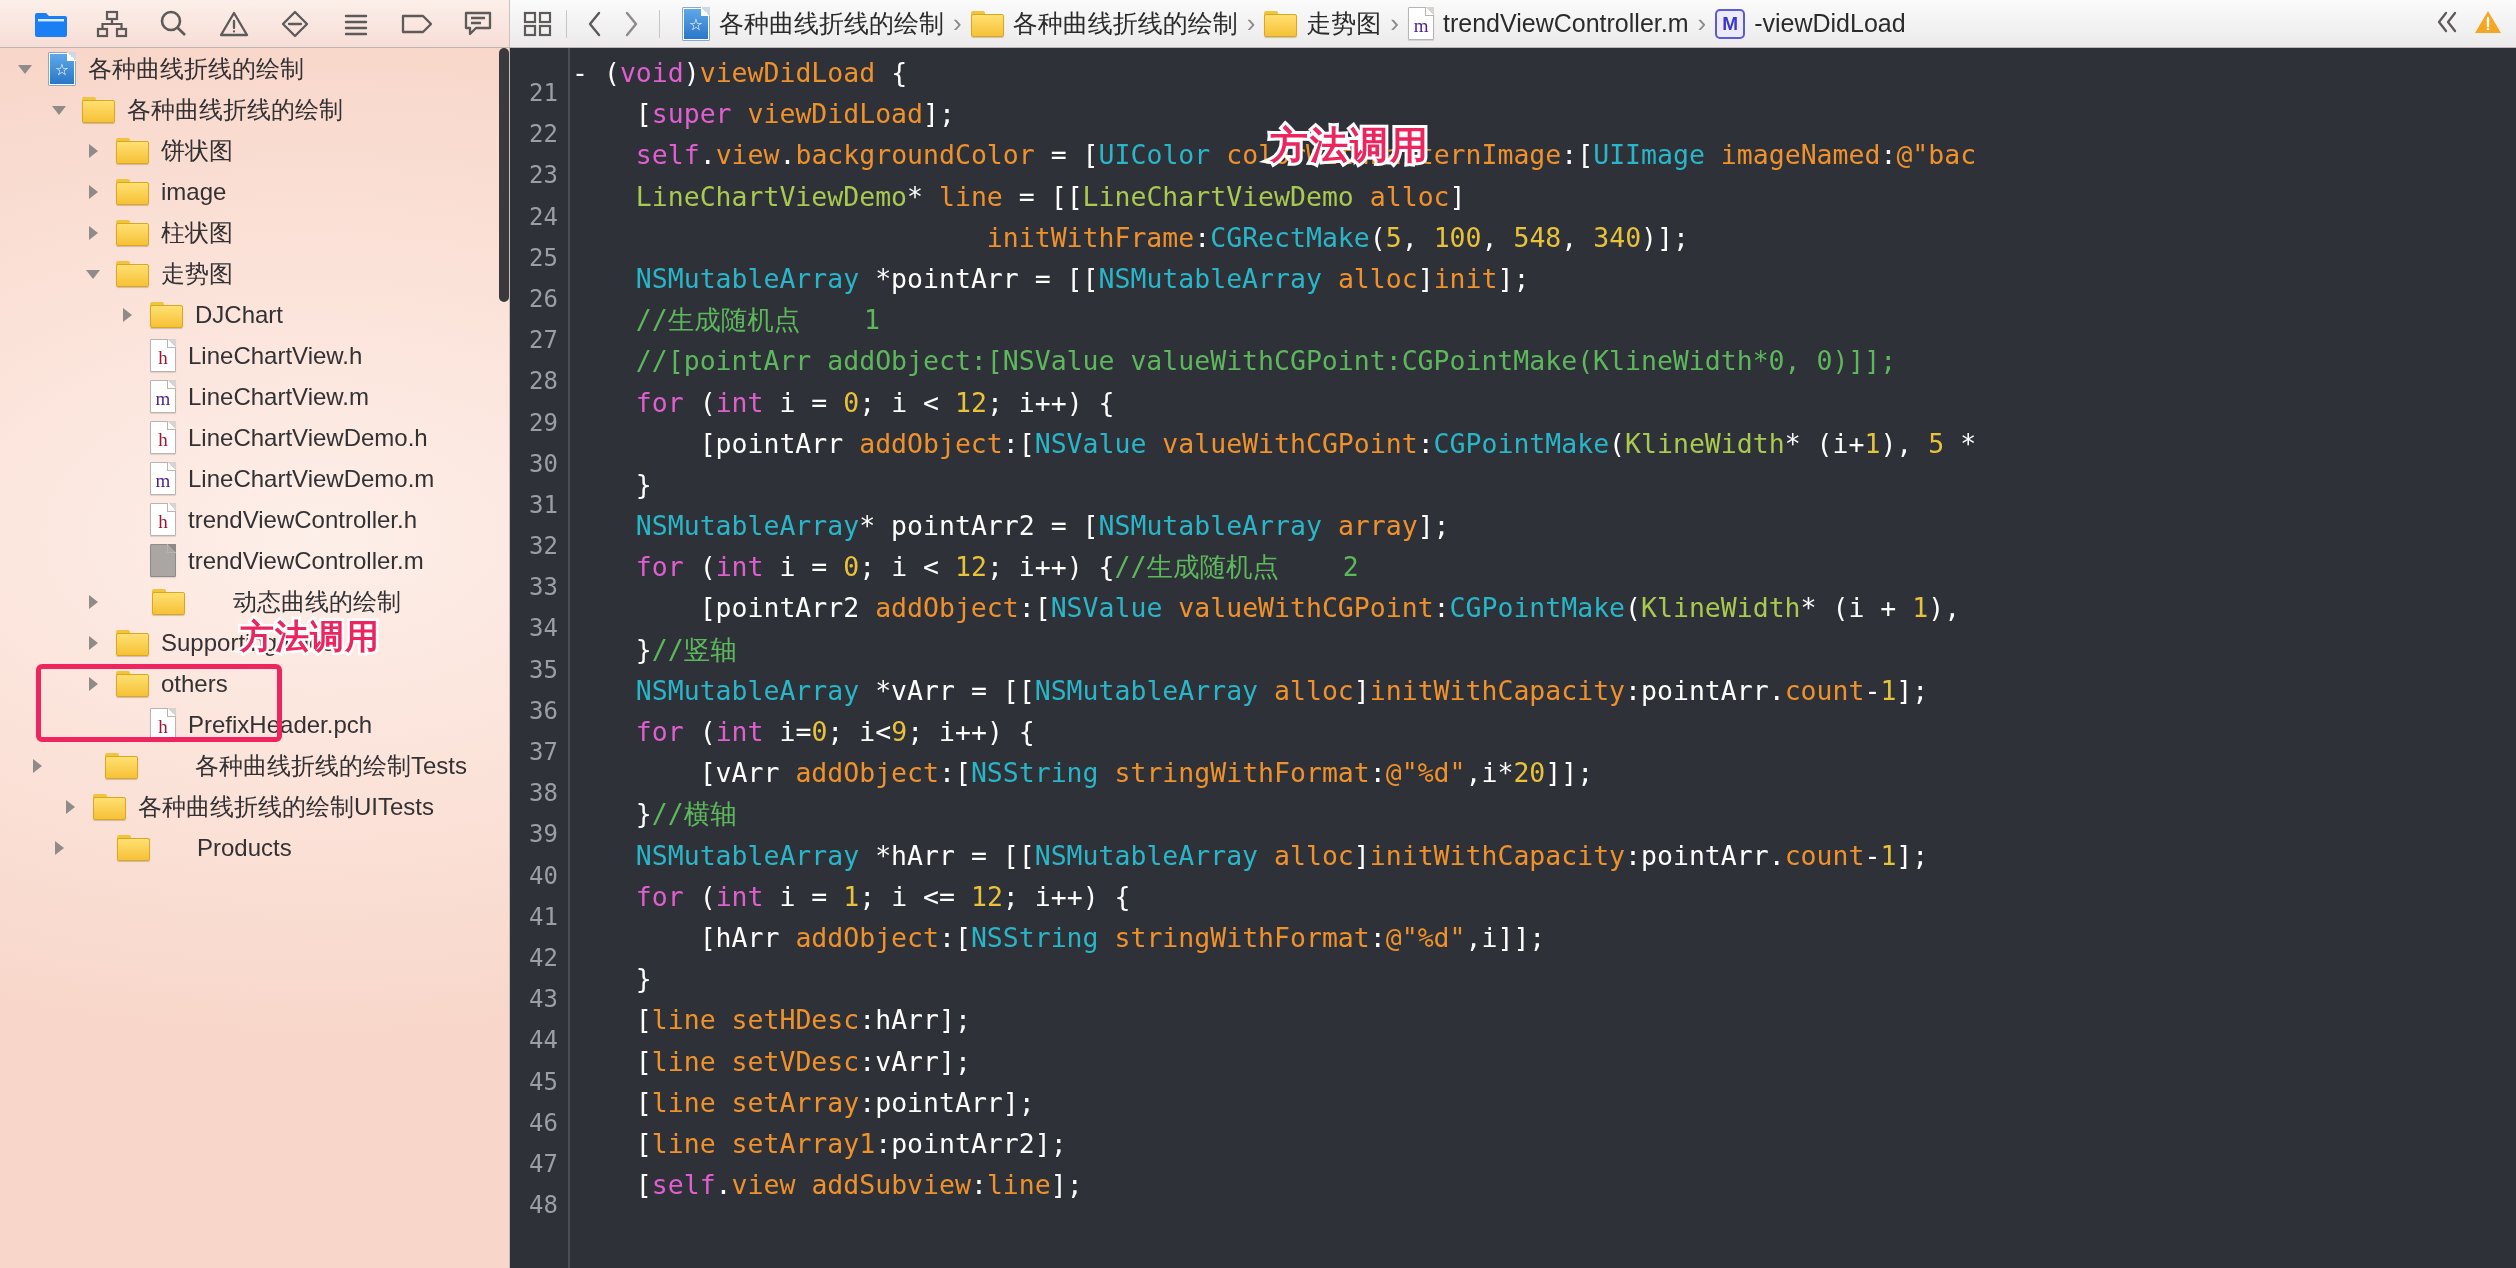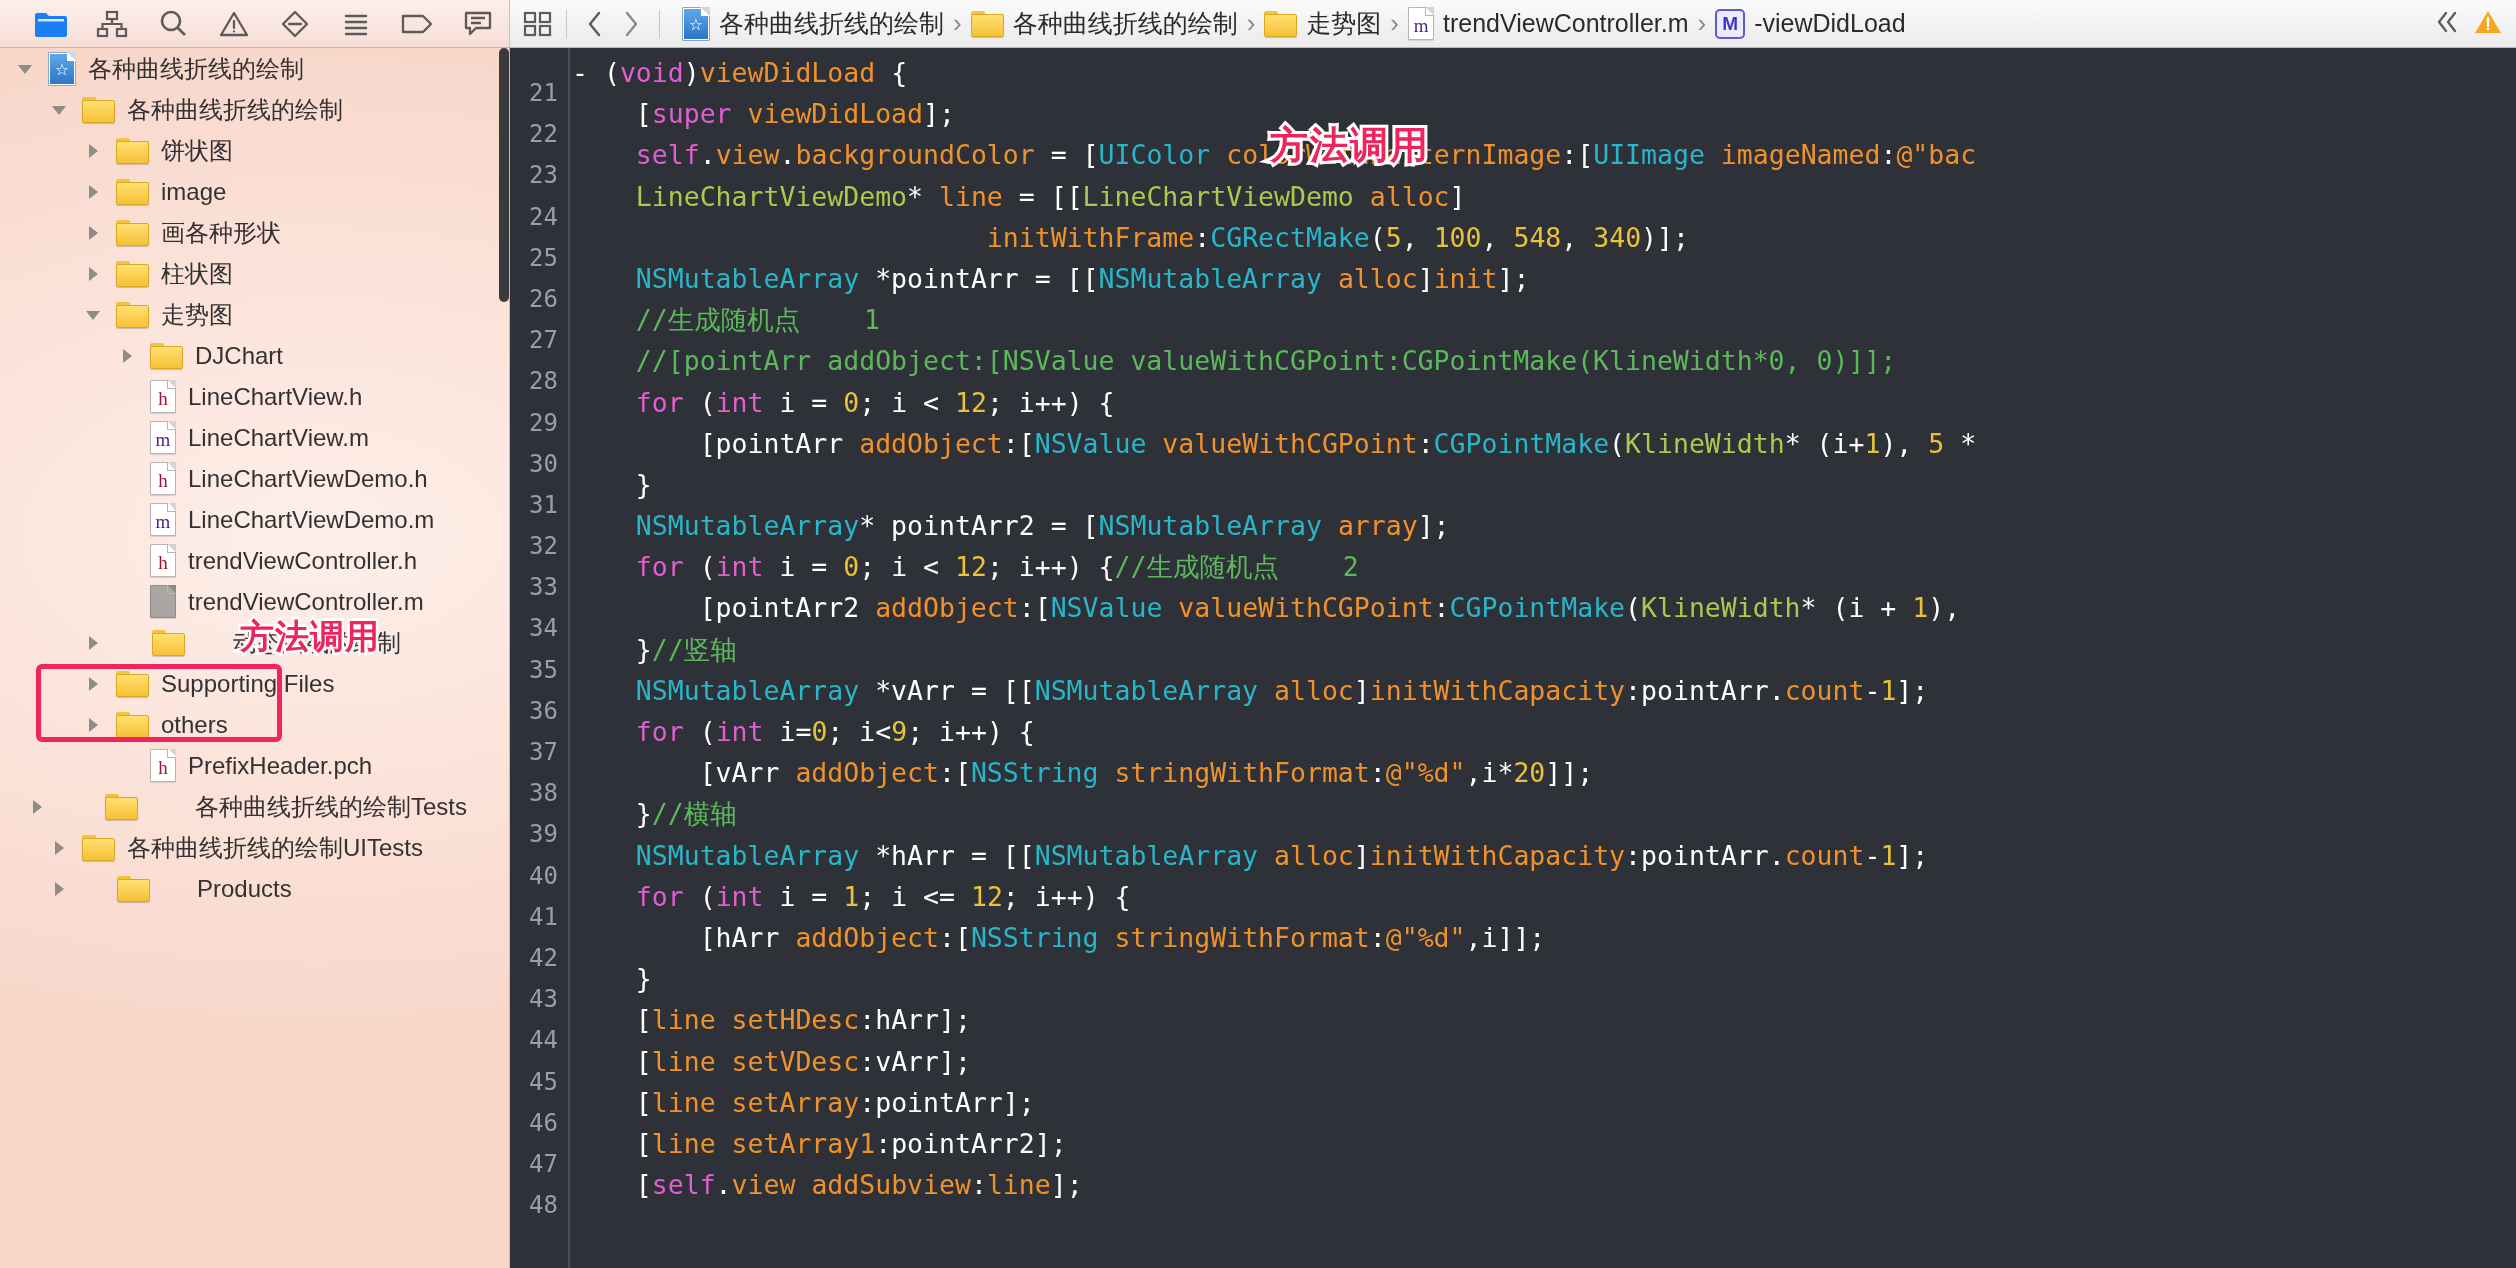--- a/index.html
+++ b/index.html
@@ -372,197 +372,183 @@
               <svg width="18" height="18" viewBox="0 0 18 18">
                 <path d="M5 2l9 7-9 7z" fill="#8f8b89"></path>
               </svg>
             </span>
             <span style="margin-left:10px;display:flex;align-items:center;">
               <span class="folder">
                 <span class="tab"></span>
                 <span class="bd"></span>
               </span>
             </span>
-            <span class="txt">画各种形状</span>
+            <span class="txt">柱状图</span>
           </div>
           <div class="row" style="padding-left: 80px;">
             <span class="tw">
               <svg width="18" height="18" viewBox="0 0 18 18">
-                <path d="M5 2l9 7-9 7z" fill="#8f8b89"></path>
-              </svg>
-            </span>
-            <span style="margin-left:10px;display:flex;align-items:center;">
-              <span class="folder">
-                <span class="tab"></span>
-                <span class="bd"></span>
-              </span>
-            </span>
-            <span class="txt">柱状图</span>
+                <path d="M2 5h14L9 14z" fill="#8f8b89"></path>
+              </svg>
+            </span>
+            <span style="margin-left:10px;display:flex;align-items:center;">
+              <span class="folder">
+                <span class="tab"></span>
+                <span class="bd"></span>
+              </span>
+            </span>
+            <span class="txt">走势图</span>
+          </div>
+          <div class="row" style="padding-left: 114px;">
+            <span class="tw">
+              <svg width="18" height="18" viewBox="0 0 18 18">
+                <path d="M5 2l9 7-9 7z" fill="#8f8b89"></path>
+              </svg>
+            </span>
+            <span style="margin-left:10px;display:flex;align-items:center;">
+              <span class="folder">
+                <span class="tab"></span>
+                <span class="bd"></span>
+              </span>
+            </span>
+            <span class="txt">DJChart</span>
+          </div>
+          <div class="row" style="padding-left: 114px;">
+            <span class="tw"></span>
+            <span style="margin-left:10px;display:flex;align-items:center;">
+              <span class="fileg">
+                <span class="pg"></span>
+                <span class="fold"></span>
+                <span class="ltr h">h</span>
+              </span>
+            </span>
+            <span class="txt">LineChartView.h</span>
+          </div>
+          <div class="row" style="padding-left: 114px;">
+            <span class="tw"></span>
+            <span style="margin-left:10px;display:flex;align-items:center;">
+              <span class="fileg">
+                <span class="pg"></span>
+                <span class="fold"></span>
+                <span class="ltr m">m</span>
+              </span>
+            </span>
+            <span class="txt">LineChartView.m</span>
+          </div>
+          <div class="row" style="padding-left: 114px;">
+            <span class="tw"></span>
+            <span style="margin-left:10px;display:flex;align-items:center;">
+              <span class="fileg">
+                <span class="pg"></span>
+                <span class="fold"></span>
+                <span class="ltr h">h</span>
+              </span>
+            </span>
+            <span class="txt">LineChartViewDemo.h</span>
+          </div>
+          <div class="row" style="padding-left: 114px;">
+            <span class="tw"></span>
+            <span style="margin-left:10px;display:flex;align-items:center;">
+              <span class="fileg">
+                <span class="pg"></span>
+                <span class="fold"></span>
+                <span class="ltr m">m</span>
+              </span>
+            </span>
+            <span class="txt">LineChartViewDemo.m</span>
+          </div>
+          <div class="row" style="padding-left: 114px;">
+            <span class="tw"></span>
+            <span style="margin-left:10px;display:flex;align-items:center;">
+              <span class="fileg">
+                <span class="pg"></span>
+                <span class="fold"></span>
+                <span class="ltr h">h</span>
+              </span>
+            </span>
+            <span class="txt">trendViewController.h</span>
+          </div>
+          <div class="row" style="padding-left: 114px;">
+            <span class="tw"></span>
+            <span style="margin-left:10px;display:flex;align-items:center;">
+              <span class="fileg grey">
+                <span class="pg"></span>
+                <span class="fold"></span>
+              </span>
+            </span>
+            <span class="txt">trendViewController.m</span>
+          </div>
+          <div class="row" style="padding-left: 80px; gap: 36px;">
+            <span class="tw">
+              <svg width="18" height="18" viewBox="0 0 18 18">
+                <path d="M5 2l9 7-9 7z" fill="#8f8b89"></path>
+              </svg>
+            </span>
+            <span style="margin-left:10px;display:flex;align-items:center;">
+              <span class="folder">
+                <span class="tab"></span>
+                <span class="bd"></span>
+              </span>
+            </span>
+            <span class="txt">动态曲线的绘制</span>
           </div>
           <div class="row" style="padding-left: 80px;">
             <span class="tw">
               <svg width="18" height="18" viewBox="0 0 18 18">
-                <path d="M2 5h14L9 14z" fill="#8f8b89"></path>
-              </svg>
-            </span>
-            <span style="margin-left:10px;display:flex;align-items:center;">
-              <span class="folder">
-                <span class="tab"></span>
-                <span class="bd"></span>
-              </span>
-            </span>
-            <span class="txt">走势图</span>
-          </div>
-          <div class="row" style="padding-left: 114px;">
-            <span class="tw">
-              <svg width="18" height="18" viewBox="0 0 18 18">
-                <path d="M5 2l9 7-9 7z" fill="#8f8b89"></path>
-              </svg>
-            </span>
-            <span style="margin-left:10px;display:flex;align-items:center;">
-              <span class="folder">
-                <span class="tab"></span>
-                <span class="bd"></span>
-              </span>
-            </span>
-            <span class="txt">DJChart</span>
+                <path d="M5 2l9 7-9 7z" fill="#8f8b89"></path>
+              </svg>
+            </span>
+            <span style="margin-left:10px;display:flex;align-items:center;">
+              <span class="folder">
+                <span class="tab"></span>
+                <span class="bd"></span>
+              </span>
+            </span>
+            <span class="txt">Supporting Files</span>
+          </div>
+          <div class="row" style="padding-left: 80px;">
+            <span class="tw">
+              <svg width="18" height="18" viewBox="0 0 18 18">
+                <path d="M5 2l9 7-9 7z" fill="#8f8b89"></path>
+              </svg>
+            </span>
+            <span style="margin-left:10px;display:flex;align-items:center;">
+              <span class="folder">
+                <span class="tab"></span>
+                <span class="bd"></span>
+              </span>
+            </span>
+            <span class="txt">others</span>
           </div>
           <div class="row" style="padding-left: 114px;">
             <span class="tw"></span>
             <span style="margin-left:10px;display:flex;align-items:center;">
               <span class="fileg">
                 <span class="pg"></span>
                 <span class="fold"></span>
                 <span class="ltr h">h</span>
               </span>
             </span>
-            <span class="txt">LineChartView.h</span>
-          </div>
-          <div class="row" style="padding-left: 114px;">
-            <span class="tw"></span>
-            <span style="margin-left:10px;display:flex;align-items:center;">
-              <span class="fileg">
-                <span class="pg"></span>
-                <span class="fold"></span>
-                <span class="ltr m">m</span>
-              </span>
-            </span>
-            <span class="txt">LineChartView.m</span>
-          </div>
-          <div class="row" style="padding-left: 114px;">
-            <span class="tw"></span>
-            <span style="margin-left:10px;display:flex;align-items:center;">
-              <span class="fileg">
-                <span class="pg"></span>
-                <span class="fold"></span>
-                <span class="ltr h">h</span>
-              </span>
-            </span>
-            <span class="txt">LineChartViewDemo.h</span>
-          </div>
-          <div class="row" style="padding-left: 114px;">
-            <span class="tw"></span>
-            <span style="margin-left:10px;display:flex;align-items:center;">
-              <span class="fileg">
-                <span class="pg"></span>
-                <span class="fold"></span>
-                <span class="ltr m">m</span>
-              </span>
-            </span>
-            <span class="txt">LineChartViewDemo.m</span>
-          </div>
-          <div class="row" style="padding-left: 114px;">
-            <span class="tw"></span>
-            <span style="margin-left:10px;display:flex;align-items:center;">
-              <span class="fileg">
-                <span class="pg"></span>
-                <span class="fold"></span>
-                <span class="ltr h">h</span>
-              </span>
-            </span>
-            <span class="txt">trendViewController.h</span>
-          </div>
-          <div class="row" style="padding-left: 114px;">
-            <span class="tw"></span>
-            <span style="margin-left:10px;display:flex;align-items:center;">
-              <span class="fileg grey">
-                <span class="pg"></span>
-                <span class="fold"></span>
-              </span>
-            </span>
-            <span class="txt">trendViewController.m</span>
-          </div>
-          <div class="row" style="padding-left: 80px; gap: 36px;">
-            <span class="tw">
-              <svg width="18" height="18" viewBox="0 0 18 18">
-                <path d="M5 2l9 7-9 7z" fill="#8f8b89"></path>
-              </svg>
-            </span>
-            <span style="margin-left:10px;display:flex;align-items:center;">
-              <span class="folder">
-                <span class="tab"></span>
-                <span class="bd"></span>
-              </span>
-            </span>
-            <span class="txt">动态曲线的绘制</span>
-          </div>
-          <div class="row" style="padding-left: 80px;">
-            <span class="tw">
-              <svg width="18" height="18" viewBox="0 0 18 18">
-                <path d="M5 2l9 7-9 7z" fill="#8f8b89"></path>
-              </svg>
-            </span>
-            <span style="margin-left:10px;display:flex;align-items:center;">
-              <span class="folder">
-                <span class="tab"></span>
-                <span class="bd"></span>
-              </span>
-            </span>
-            <span class="txt">Supporting Files</span>
-          </div>
-          <div class="row" style="padding-left: 80px;">
-            <span class="tw">
-              <svg width="18" height="18" viewBox="0 0 18 18">
-                <path d="M5 2l9 7-9 7z" fill="#8f8b89"></path>
-              </svg>
-            </span>
-            <span style="margin-left:10px;display:flex;align-items:center;">
-              <span class="folder">
-                <span class="tab"></span>
-                <span class="bd"></span>
-              </span>
-            </span>
-            <span class="txt">others</span>
-          </div>
-          <div class="row" style="padding-left: 114px;">
-            <span class="tw"></span>
-            <span style="margin-left:10px;display:flex;align-items:center;">
-              <span class="fileg">
-                <span class="pg"></span>
-                <span class="fold"></span>
-                <span class="ltr h">h</span>
-              </span>
-            </span>
             <span class="txt">PrefixHeader.pch</span>
           </div>
           <div class="row" style="padding-left: 24px; gap: 45px;">
             <span class="tw">
               <svg width="18" height="18" viewBox="0 0 18 18">
                 <path d="M5 2l9 7-9 7z" fill="#8f8b89"></path>
               </svg>
             </span>
             <span style="margin-left:10px;display:flex;align-items:center;">
               <span class="folder">
                 <span class="tab"></span>
                 <span class="bd"></span>
               </span>
             </span>
             <span class="txt">各种曲线折线的绘制Tests</span>
           </div>
-          <div class="row" style="padding-left: 46px;">
+          <div class="row" style="padding-left: 46px; margin-left: 11px;">
             <span class="tw">
               <svg width="18" height="18" viewBox="0 0 18 18">
                 <path d="M5 2l9 7-9 7z" fill="#8f8b89"></path>
               </svg>
             </span>
             <span style="margin-left:10px;display:flex;align-items:center;">
               <span class="folder">
                 <span class="tab"></span>
                 <span class="bd"></span>
               </span>

